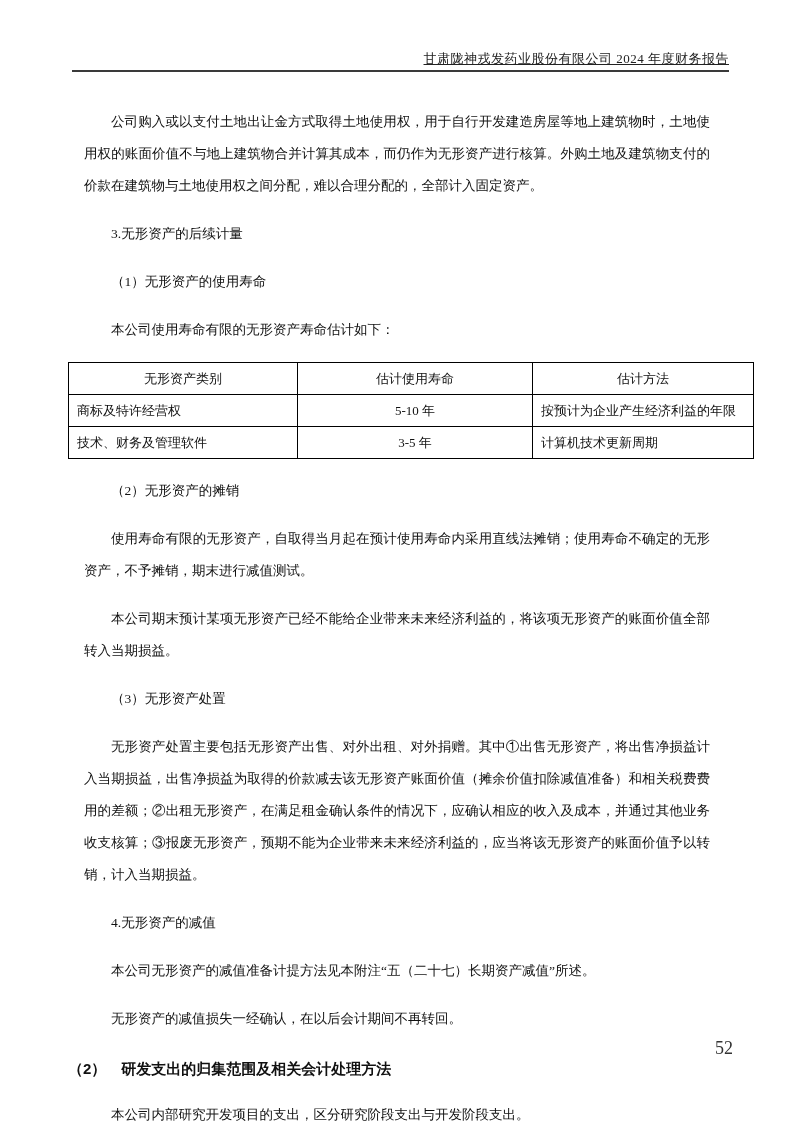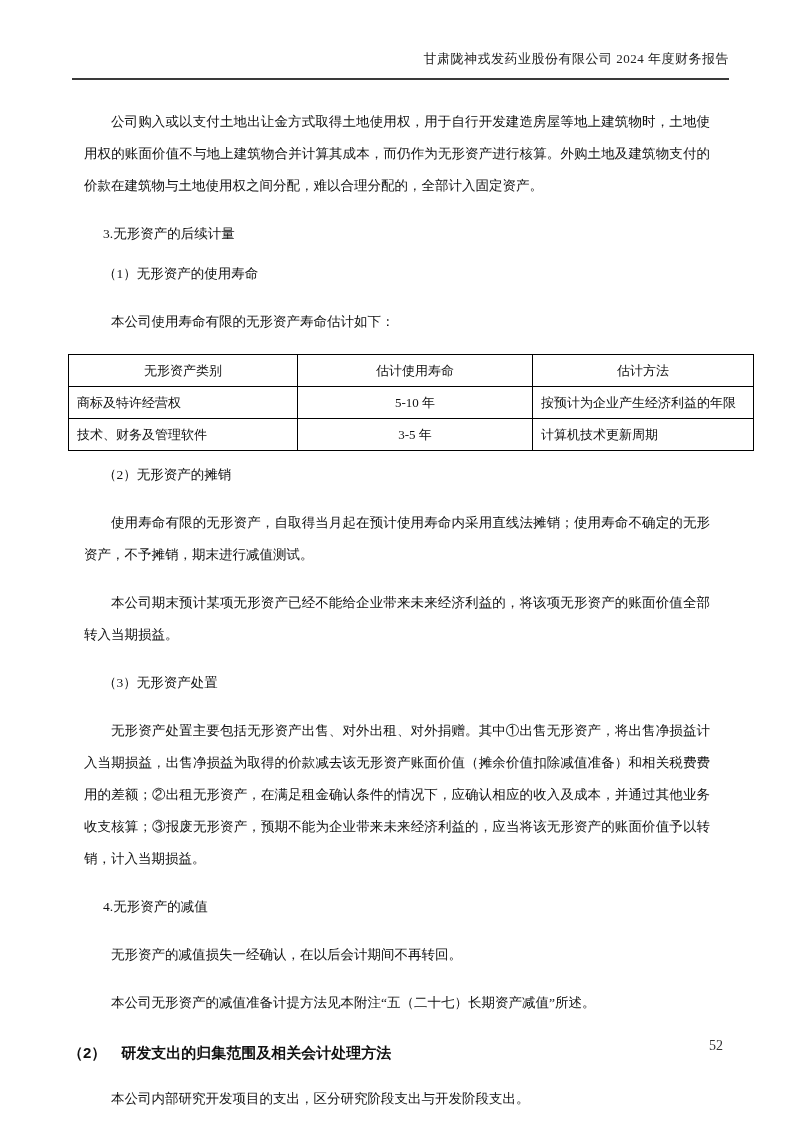--- a/index.html
+++ b/index.html
@@ -19,41 +19,42 @@
   .doc-header {
     position: absolute;
     top: 50px;
     left: 72px;
     right: 64px;
     text-align: right;
     font-size: 13px;
     letter-spacing: 0.5px;
     color: #222;
     border-bottom: 2px solid #3a3a3a;
-    padding-bottom: 10px;
+    padding-bottom: 2px;
+    text-decoration: underline;
   }
   .doc-content {
     position: absolute;
     top: 90px;
     left: 68px;
     width: 658px;
   }
   .para {
     font-size: 13.5px;
     line-height: 32px;
     text-align: justify;
     text-indent: 2em;
     margin: 16px;
     word-break: break-all;
   }
   .subhead {
     font-size: 13.5px;
     line-height: 32px;
     text-indent: 2em;
-    margin: 8px;
+    margin: 16px;
   }
   .doc-table {
     border-collapse: collapse;
     width: 100%;
     margin: 2px 16px 2px 0;
     table-layout: fixed;
   }
   .doc-table td {
     border: 1.5px solid #000000;
     height: 31px;
@@ -71,22 +72,22 @@
     font-family: "Liberation Sans", "DejaVu Sans", sans-serif;
     font-weight: 700;
     font-size: 15px;
     line-height: 24px;
     margin: 22px 0 18px 0;
     text-indent: 0;
   }
   .page-number {
     position: absolute;
     top: 1038px;
-    right: 70px;
-    font-size: 14px;
+    right: 60px;
+    font-size: 18px;
     color: #333;
   }
 </style>
 </head>
 <body>
 
 <div class="page">
 
   <div class="doc-header">甘肃陇神戎发药业股份有限公司 2024 年度财务报告</div>
 
@@ -116,22 +117,22 @@
         </tr>
       </tbody>
     </table>
 
     <p class="subhead">（2）无形资产的摊销</p>
     <p class="para">使用寿命有限的无形资产，自取得当月起在预计使用寿命内采用直线法摊销；使用寿命不确定的无形资产，不予摊销，期末进行减值测试。</p>
     <p class="para">本公司期末预计某项无形资产已经不能给企业带来未来经济利益的，将该项无形资产的账面价值全部转入当期损益。</p>
     <p class="subhead">（3）无形资产处置</p>
     <p class="para">无形资产处置主要包括无形资产出售、对外出租、对外捐赠。其中①出售无形资产，将出售净损益计入当期损益，出售净损益为取得的价款减去该无形资产账面价值（摊余价值扣除减值准备）和相关税费费用的差额；②出租无形资产，在满足租金确认条件的情况下，应确认相应的收入及成本，并通过其他业务收支核算；③报废无形资产，预期不能为企业带来未来经济利益的，应当将该无形资产的账面价值予以转销，计入当期损益。</p>
     <p class="subhead">4.无形资产的减值</p>
+    <p class="para">本公司无形资产的减值准备计提方法见本附注“五（二十七）长期资产减值”所述。</p>
     <p class="para">无形资产的减值损失一经确认，在以后会计期间不再转回。</p>
-    <p class="para">本公司无形资产的减值准备计提方法见本附注“五（二十七）长期资产减值”所述。</p>
     <h2 class="heading2">（2）　研发支出的归集范围及相关会计处理方法</h2>
     <p class="para">本公司内部研究开发项目的支出，区分研究阶段支出与开发阶段支出。</p>
 
   </div>
 
   <div class="page-number">52</div>
 
 </div>
 
 </body></html>

